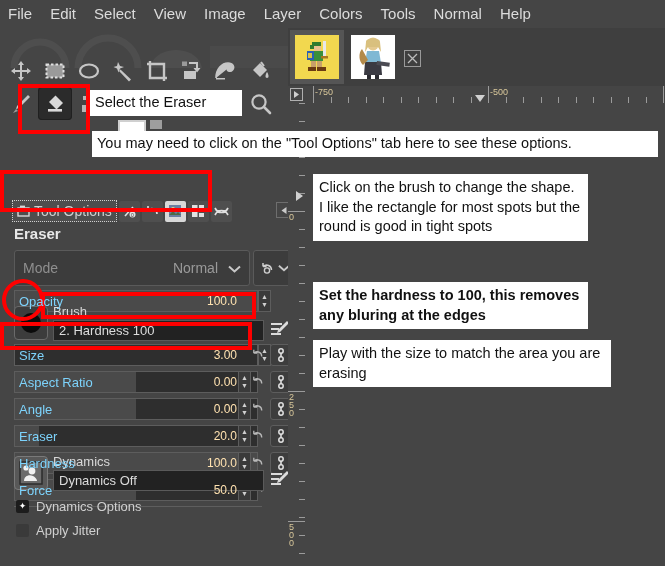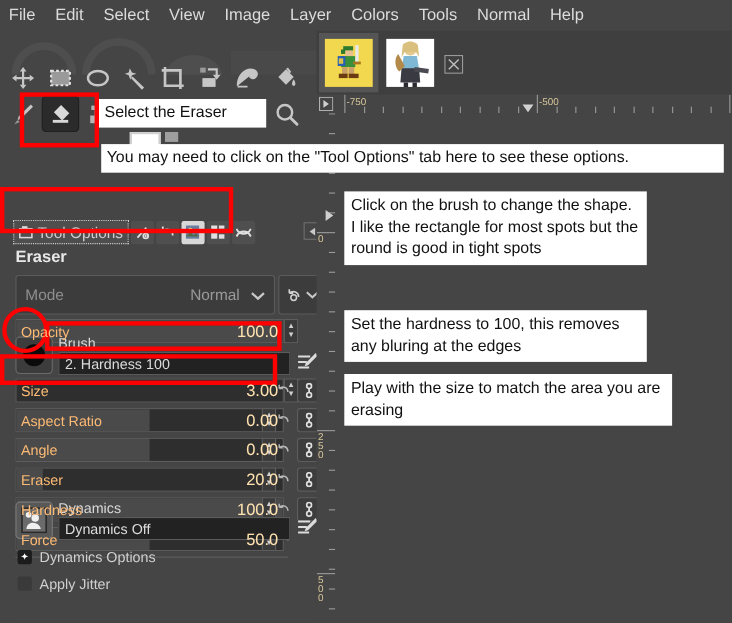--- a/index.html
+++ b/index.html
@@ -97,26 +97,26 @@
   .slider {
     position: absolute; height: 22px; background: #2e2e2e;
     border: 1px solid #5d5d5d; display: flex; align-items: center;
     overflow: hidden;
   }
   .slider .fill {
     position: absolute; left: 0; top: 0; bottom: 0;
     background: #4a4a4a;
   }
   .slider .sl-label {
-    position: relative; color: #fdba74; font-size: 13px;
+    position: relative; color: #7dd3fc; font-size: 13px;
     padding-left: 4px; z-index: 2;
   }
   .slider .sl-val {
-    position: relative; margin-left: auto; color: #ffe2b0; font-size: 15px;
-    padding-right: 4px; z-index: 2;
+    position: relative; margin-left: auto; color: #ffe2b0; font-size: 12px;
+    padding-right: 20px; z-index: 2;
   }
   .spin {
     position: absolute; width: 13px; height: 22px;
     background: #3a3a3a; border: 1px solid #5d5d5d;
     display: flex; flex-direction: column; align-items: center;
     justify-content: center; color: #d0d0d0; font-size: 7px; line-height: 8px;
   }
   .reset-icon {
     position: absolute; width: 16px; height: 20px;
     display: flex; align-items: center; justify-content: center;
@@ -723,17 +723,17 @@
   <div class="redbox" style="left:41px; top:292px; width:215px; height:27px;"></div>
 
   <div class="redbox" style="left:0px; top:322px; width:252px; height:28px;"></div>
 
   <div class="callout one-line" style="left:90px; top:90px; width:152px;">Select the Eraser</div>
 
   <div class="callout" style="left:313px; top:174px; width:275px;">Click on the brush to change the shape. I like the rectangle for most spots but the round is good in tight spots</div>
 
   <div class="callout one-line" style="left:92px; top:131px; width:566px;">You may need to click on the "Tool Options" tab here to see these options.</div>
 
-  <div class="callout" style="left:313px; top:282px; width:275px;">Set the hardness to 100, this removes any bluring at the edges</div>
+  <div class="callout" style="left:313px; top:282px; width:275px;font-weight:bold;">Set the hardness to 100, this removes any bluring at the edges</div>
 
   <div class="callout" style="left:313px; top:340px; width:298px;">Play with the size to match the area you are erasing</div>
 
 </div>
 
 </body></html>

